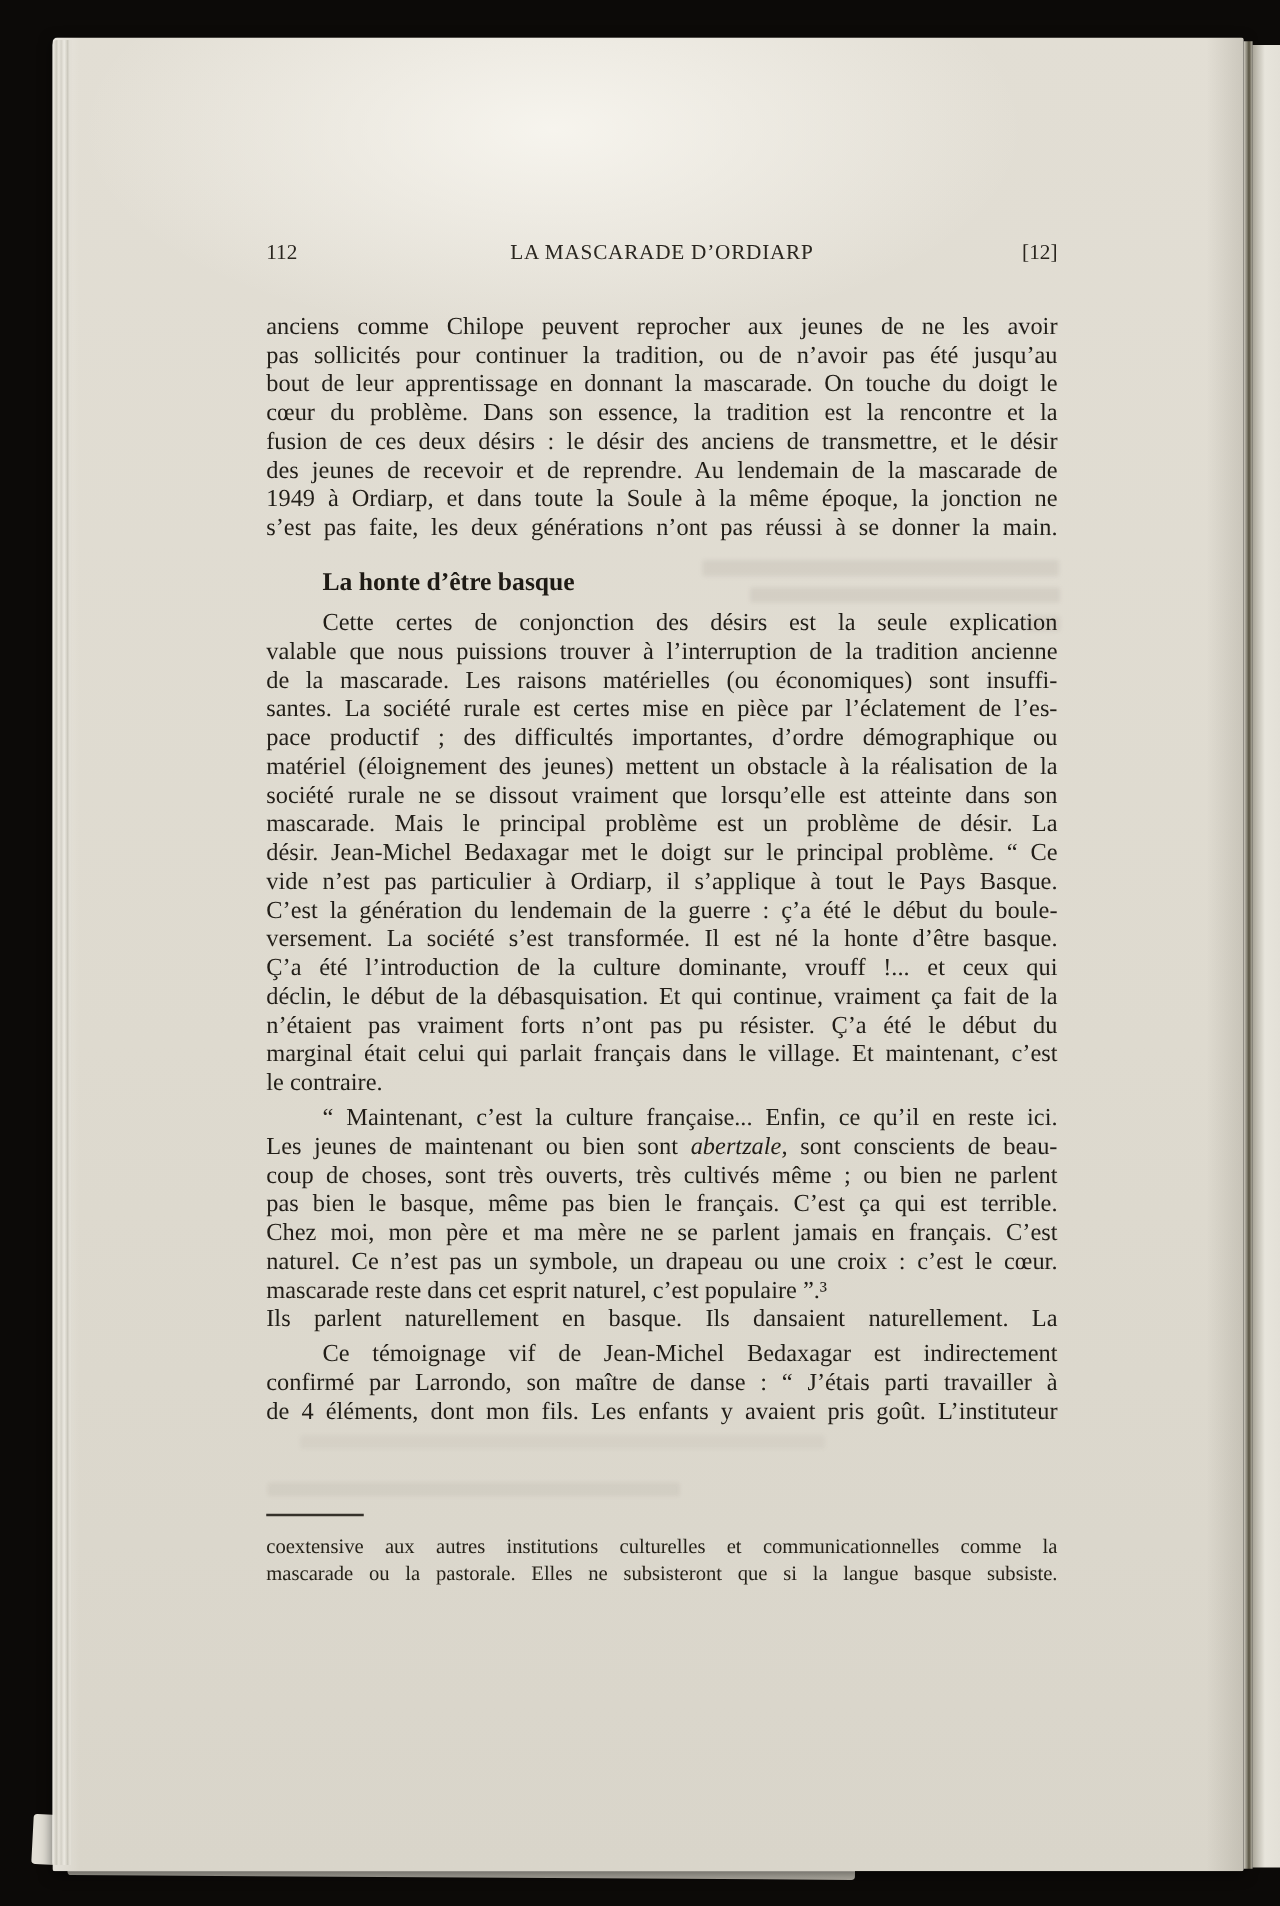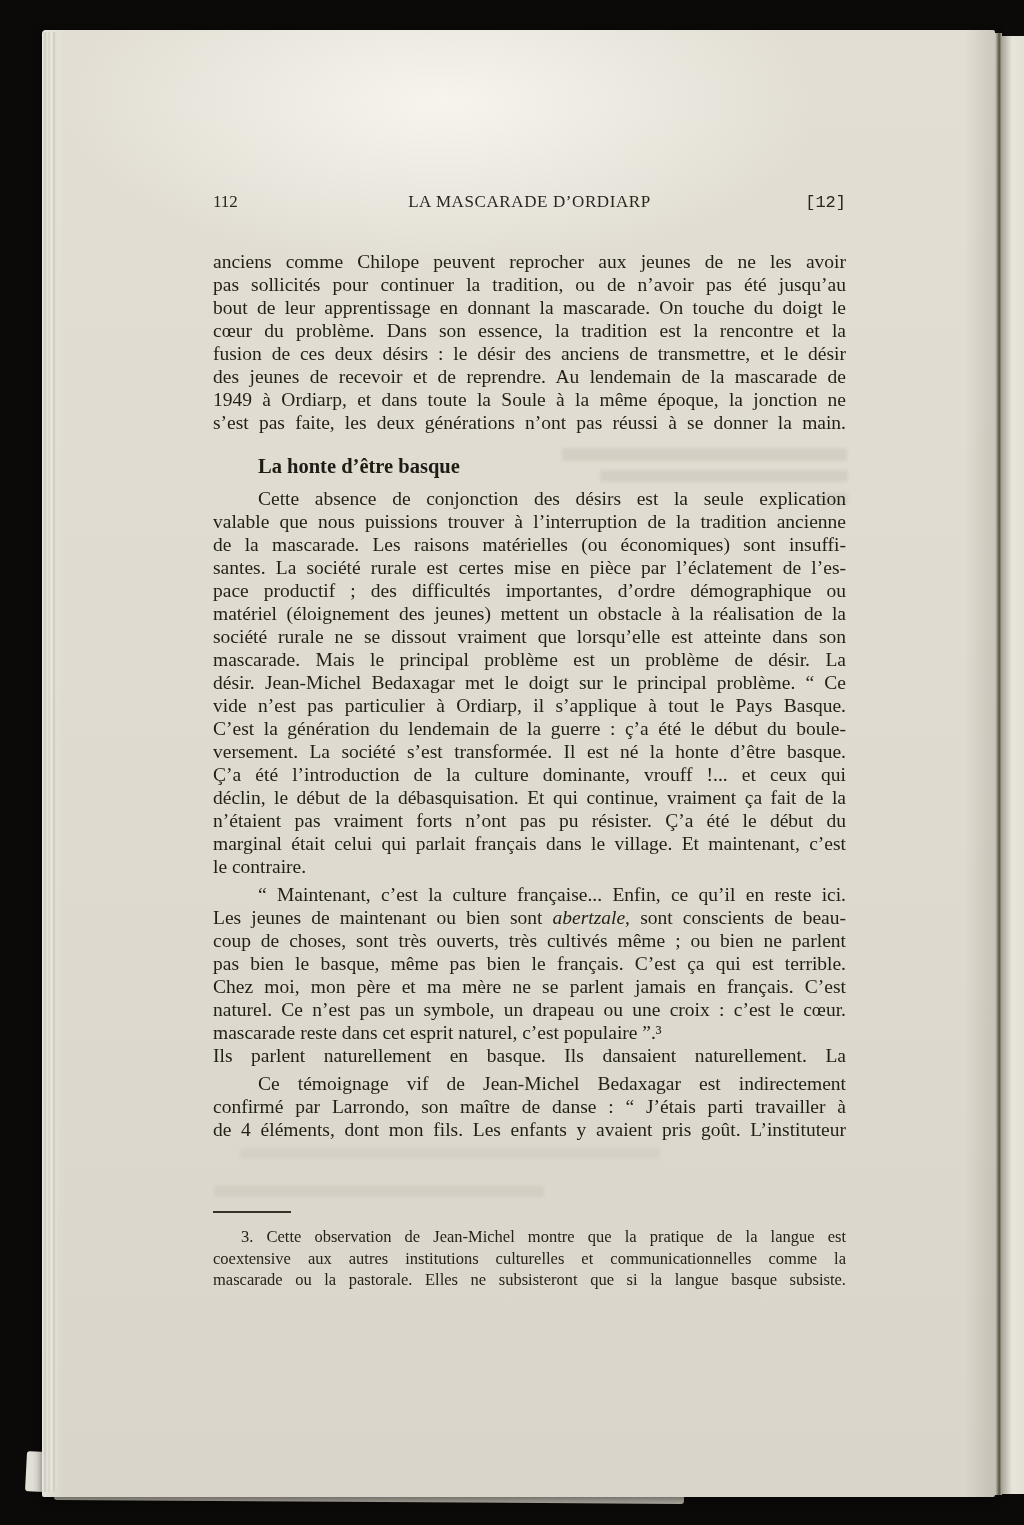--- a/index.html
+++ b/index.html
@@ -58,21 +58,21 @@
   .g5 { left: 240px; top: 1148px; width: 420px; height: 11px; opacity:.55; }
 
   
   .header {
     position: absolute; left: 213px; top: 192px; width: 633px;
     display: flex; align-items: baseline;
     font-size: 17px; color: #2a261f; z-index: 5;
   }
   .pnum  { width: 90px; text-align: left; }
   .rtitle{ flex: 1; text-align: center; letter-spacing: 0.6px; }
-  .imark { width: 90px; text-align: right; font-family: Liberation Mono, monospace; }
+  .imark { width: 90px; text-align: right; }
 
   
   .textcol {
     position: absolute; left: 213px; top: 250px; width: 633px;
     font-size: 19.5px; line-height: 23px; color: #221e18;
     z-index: 5; text-rendering: optimizeLegibility;
   }
   .line { text-align: justify; text-align-last: justify; }
   .line.last { text-align-last: left; }
   .line.indent { text-indent: 45px; }
@@ -122,21 +122,21 @@
         <div class="line">pas sollicités pour continuer la tradition, ou de n’avoir pas été jusqu’au</div>
         <div class="line">bout de leur apprentissage en donnant la mascarade. On touche du doigt le</div>
         <div class="line">cœur du problème. Dans son essence, la tradition est la rencontre et la</div>
         <div class="line">fusion de ces deux désirs : le désir des anciens de transmettre, et le désir</div>
         <div class="line">des jeunes de recevoir et de reprendre. Au lendemain de la mascarade de</div>
         <div class="line">1949 à Ordiarp, et dans toute la Soule à la même époque, la jonction ne</div>
         <div class="line">s’est pas faite, les deux générations n’ont pas réussi à se donner la main.</div>
       </div>
       <div class="heading">La honte d’être basque</div>
       <div class="paragraph">
-        <div class="line indent">Cette absence de conjonction des désirs est la seule explication</div>
+        <div class="line indent">Cette certes de conjonction des désirs est la seule explication</div>
         <div class="line">valable que nous puissions trouver à l’interruption de la tradition ancienne</div>
         <div class="line">de la mascarade. Les raisons matérielles (ou économiques) sont insuffi-</div>
         <div class="line">santes. La société rurale est certes mise en pièce par l’éclatement de l’es-</div>
         <div class="line">pace productif ; des difficultés importantes, d’ordre démographique ou</div>
         <div class="line">matériel (éloignement des jeunes) mettent un obstacle à la réalisation de la</div>
         <div class="line">société rurale ne se dissout vraiment que lorsqu’elle est atteinte dans son</div>
         <div class="line">mascarade. Mais le principal problème est un problème de désir. La</div>
         <div class="line">désir. Jean-Michel Bedaxagar met le doigt sur le principal problème. “ Ce</div>
         <div class="line">vide n’est pas particulier à Ordiarp, il s’applique à tout le Pays Basque.</div>
         <div class="line">C’est la génération du lendemain de la guerre : ç’a été le début du boule-</div>
@@ -159,17 +159,16 @@
       </div>
       <div class="paragraph">
         <div class="line indent">Ce témoignage vif de Jean-Michel Bedaxagar est indirectement</div>
         <div class="line">confirmé par Larrondo, son maître de danse : “ J’étais parti travailler à</div>
         <div class="line">de 4 éléments, dont mon fils. Les enfants y avaient pris goût. L’instituteur</div>
       </div>
     </div>
 
   <div class="fnrule"></div>
   <div id="footnote" class="footnote">
-      <div class="line indent">3. Cette observation de Jean-Michel montre que la pratique de la langue est</div>
       <div class="line">coextensive aux autres institutions culturelles et communicationnelles comme la</div>
       <div class="line">mascarade ou la pastorale. Elles ne subsisteront que si la langue basque subsiste.</div>
     </div>
 </div>
 
 </body></html>

